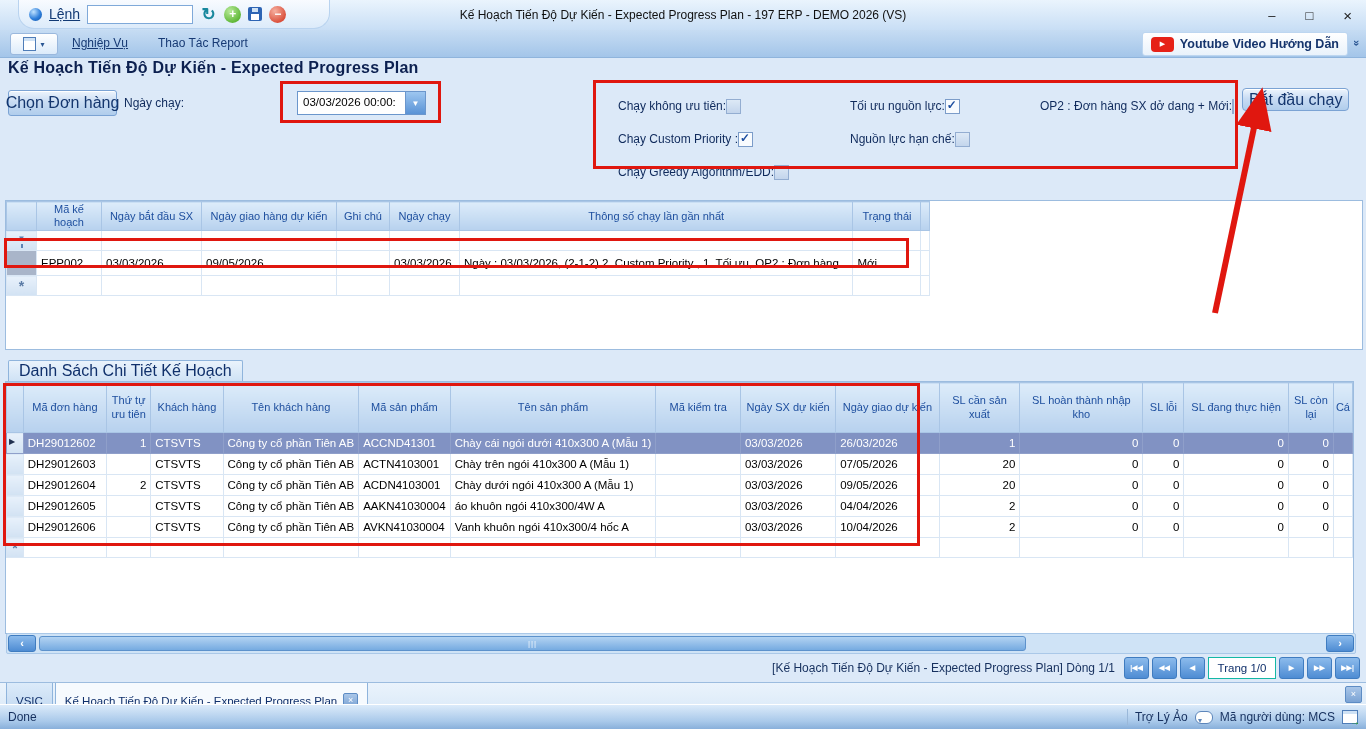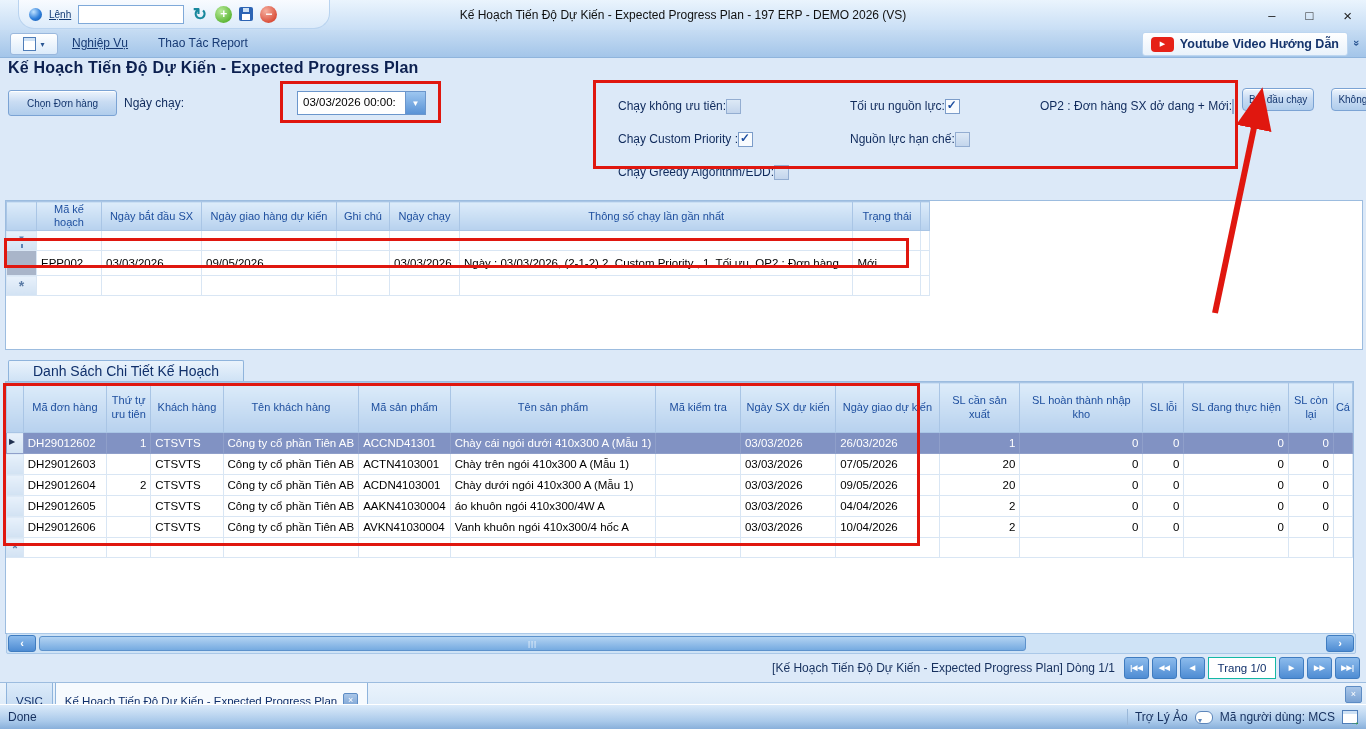--- a/index.html
+++ b/index.html
@@ -6,21 +6,21 @@
   #app{position:relative;width:1366px;height:729px;overflow:hidden;
        font-family:"Liberation Sans",sans-serif;background:#dce9f8;}
   
   .titlebar{position:absolute;left:0;top:0;width:100%;height:30px;
             background:linear-gradient(#eaf4fd,#c8def5);border-bottom:1px solid #aecdec;}
   .cmd-group{position:absolute;left:18px;top:0;height:28px;width:290px;padding:0 10px;
              background:linear-gradient(#f8fbff,#dcebfa);border:1px solid #b9d3ef;border-top:none;
              border-radius:0 0 16px 16px;display:flex;align-items:center;gap:7px;}
   .sphere{width:13px;height:13px;border-radius:50%;
           background:radial-gradient(circle at 35% 30%,#bfe2ff,#2f7fdb 55%,#0c4fa4);}
-  .cmd-label{font-size:10px;color:#123a75;text-decoration:underline;}
+  .cmd-label{font-size:14px;color:#123a75;text-decoration:underline;}
   .cmd-input{width:98px;height:17px;background:#fff;border:1px solid #7fa9d9;font-size:11px;padding:0 3px;}
   .tb-ic{width:17px;height:17px;border-radius:50%;display:flex;align-items:center;justify-content:center;
          color:#fff;font-size:12px;font-weight:bold;line-height:1;}
   .ic-refresh{color:#18889d;font-size:17px;font-weight:bold;width:17px;text-align:center;}
   .ic-plus{background:radial-gradient(circle at 35% 30%,#b8ea9a,#3da412);}
   .ic-minus{background:radial-gradient(circle at 35% 30%,#f6b0a0,#cf2a14);}
   .ic-save{width:14px;height:14px;background:#2d64b4;border-radius:2px;position:relative;}
   .ic-save::after{content:"";position:absolute;left:3px;bottom:1px;width:8px;height:6px;background:#fff;}
   .ic-save::before{content:"";position:absolute;left:4px;top:1px;width:6px;height:4px;background:#cfe2f5;}
   .win-title{position:absolute;left:320px;right:320px;top:0;height:30px;line-height:30px;
@@ -43,21 +43,21 @@
            display:flex;align-items:center;gap:6px;}
   .yt-ic{width:23px;height:15px;background:#e62117;border-radius:4px;color:#fff;font-size:7px;
          display:flex;align-items:center;justify-content:center;}
   .yt-label{font-size:12.5px;font-weight:bold;color:#15346c;}
   .chev-btn{position:absolute;right:2px;top:34px;width:13px;height:18px;color:#2a5693;font-size:11px;
             display:flex;align-items:center;justify-content:center;}
   .chev-btn span{display:inline-block;transform:rotate(90deg);font-weight:bold;}
   
   .page-title{position:absolute;left:8px;top:59px;font-size:16px;font-weight:bold;color:#0c2050;letter-spacing:.2px;}
   .btn{background:linear-gradient(#eef5fd,#c9dcf3 45%,#b0cdec);border:1px solid #7ba3d4;border-radius:3px;
-       color:#14366e;font-size:10px;display:flex;align-items:center;justify-content:center;
+       color:#14366e;font-size:16px;display:flex;align-items:center;justify-content:center;
        box-shadow:inset 0 1px 0 #fff;white-space:nowrap;}
   .btn-chon{position:absolute;left:8px;top:90px;width:107px;height:24px;}
   .lbl-run-date{position:absolute;left:124px;top:96px;font-size:12px;color:#0f2a5c;}
   .date-combo{position:absolute;left:297px;top:91px;width:127px;height:22px;background:#fff;
               border:1px solid #6b96cc;display:flex;}
   .date-value{flex:1;font-size:11.5px;line-height:20px;padding-left:5px;color:#000;overflow:hidden;}
   .date-drop{width:19px;background:linear-gradient(#9dc6f0,#5a93d6);border-left:1px solid #6b96cc;
              color:#fff;font-size:8px;display:flex;align-items:center;justify-content:center;}
   
   .opt-col{position:absolute;top:86px;display:flex;flex-direction:column;}
@@ -104,23 +104,23 @@
   .detail-grid tr.selected td.selcell::after{content:"\25B6";position:absolute;left:2px;top:4px;
      font-size:8px;color:#20304f;}
   
   .red-rect{position:absolute;border:3px solid #e0170f;z-index:40;pointer-events:none;}
   .rect-date{left:280px;top:81px;width:155px;height:36px;}
   .rect-options{left:593px;top:80px;width:639px;height:83px;}
   .rect-master-row{left:4px;top:238px;width:899px;height:24px;}
   .rect-detail{left:3px;top:383px;width:911px;height:157px;}
   .arrow-svg{position:absolute;left:1190px;top:85px;width:95px;height:240px;z-index:41;pointer-events:none;}
   
-  .detail-tab{position:absolute;left:8px;top:360px;height:20px;padding:0 24px;
+  .detail-tab{position:absolute;left:8px;top:360px;height:20px;padding:0 10px;
               background:linear-gradient(#eaf3fc,#cfe2f5);border:1px solid #8fb4dc;border-bottom:none;
-              border-radius:2px 2px 0 0;font-size:14px;color:#10306b;line-height:20px;}
+              border-radius:2px 2px 0 0;font-size:16px;color:#10306b;line-height:20px;}
   
   .hscroll{position:absolute;left:6px;top:633px;width:1346px;height:19px;background:#cfe3f6;
            border:1px solid #aac8e8;border-radius:2px;display:flex;align-items:center;padding:0 1px;}
   .hs-btn{width:26px;height:15px;border-radius:3px;background:linear-gradient(#8cbbec,#4e8cd3);
           border:1px solid #3f7cc0;color:#fff;font-weight:bold;font-size:11px;line-height:1;
           display:flex;align-items:center;justify-content:center;flex:0 0 auto;}
   .hs-thumb{margin-left:3px;width:985px;height:13px;border-radius:3px;
             background:linear-gradient(#b3d3f2,#76abe1);border:1px solid #5d92cc;
             display:flex;align-items:center;justify-content:center;color:rgba(255,255,255,.85);
             font-size:8px;letter-spacing:1px;}

